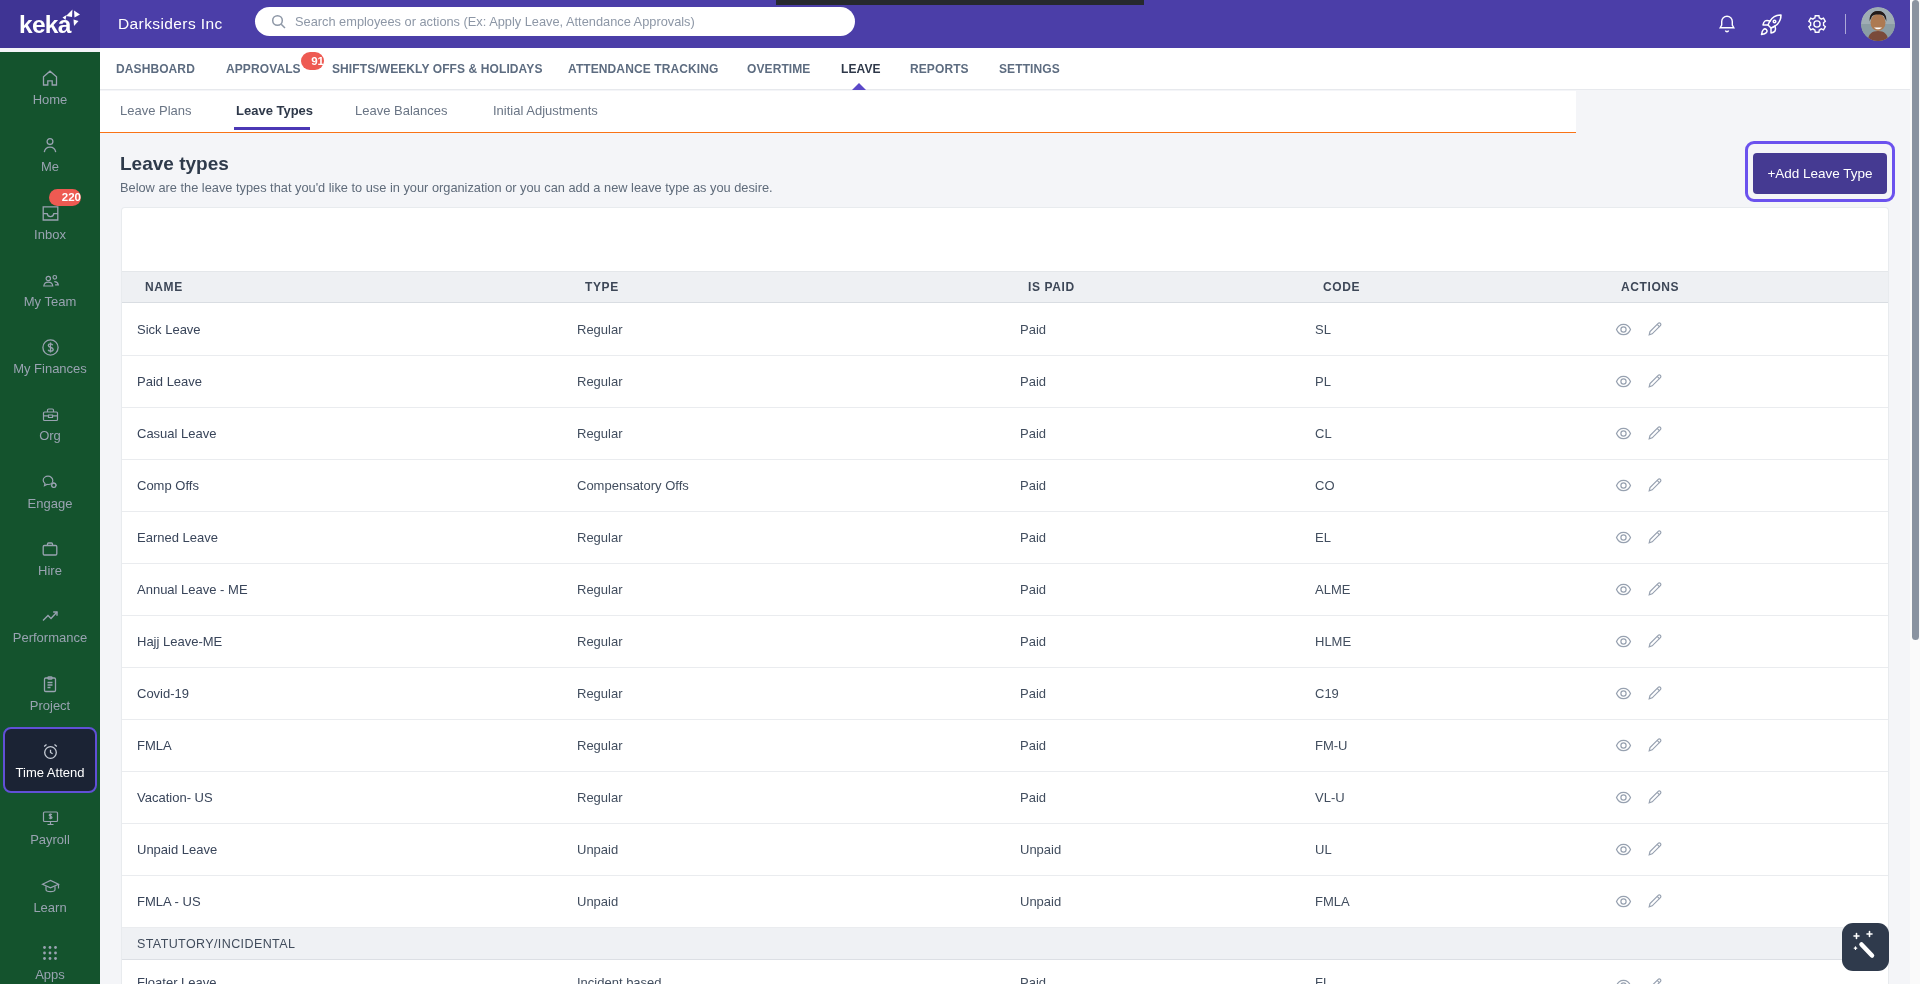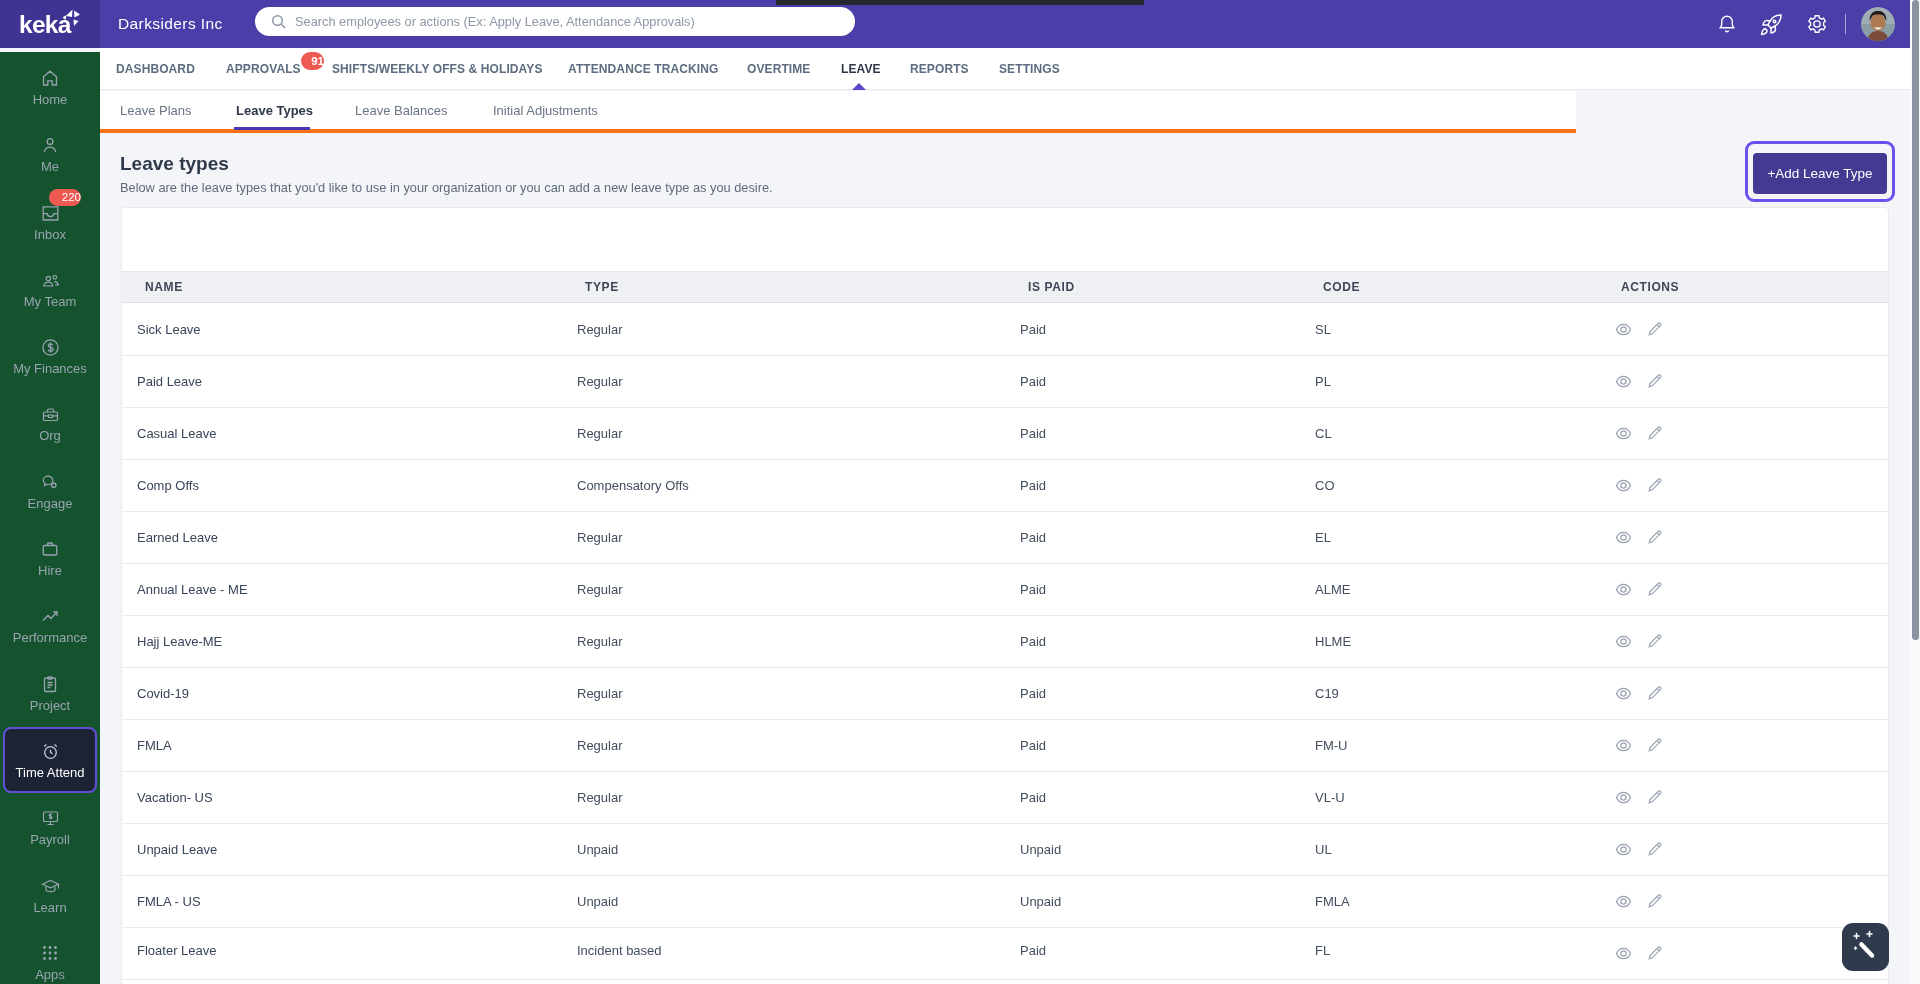--- a/index.html
+++ b/index.html
@@ -18,31 +18,31 @@
 #topdivider { position:absolute; left:1845px; top:14px; width:1px; height:20px; background:rgba(255,255,255,0.55); }
 
 
 #sidebar { position:absolute; left:0; top:52px; width:100px; height:936px; background:#14532d; }
 .sbitem { position:relative; width:100px; height:67.3px; text-align:center; z-index:1; }
 .sbitem svg { position:absolute; left:40px; top:16px; }
 .sbitem .lbl { position:absolute; left:0; top:40px; width:100px; font-size:13px; color:#99a3b1; }
 .sbitem.active .lbl { color:#fff; }
 #tabox { position:absolute; left:3px; top:675px; width:94px; height:66px; z-index:0; border:2.5px solid #6150d6; border-radius:8px; background:#1b2334; }
 .badge { position:absolute; background:#ee5a52; color:#fff; font-size:11.5px; border-radius:9px; text-align:right; }
-#inboxbadge { left:49px; top:2px; width:32px; height:17px; line-height:17px; z-index:2; }
+#inboxbadge { left:49px; top:2px; width:32px; height:17px; line-height:17px; z-index:2;font-weight:bold; }
 
 
 #navbar { position:absolute; left:100px; top:48px; width:1820px; height:42px; background:#fff; border-bottom:1px solid #e7e9ed; }
 .tab { position:absolute; top:0; height:27px; line-height:42px; font-size:12px; font-weight:bold; letter-spacing:0.1px; color:#5d6c80; }
 .tab.active { color:#2e3849; }
 #caret { position:absolute; left:752px; top:35px; width:0; height:0; border-left:7px solid transparent; border-right:7px solid transparent; border-bottom:7px solid #5b48c8; }
 #apprbadge { left:201px; top:4px; width:23px; height:18px; line-height:18px; font-weight:bold; font-size:11.5px; }
 
 
-#subnav { position:absolute; left:100px; top:91px; width:1476px; height:42px; background:#fff; border-bottom:4px solid #f97316; }
+#subnav { position:absolute; left:100px; top:91px; width:1476px; height:42px; background:#fff; border-bottom:1px solid #f97316; }
 .stab { position:absolute; top:0; height:42px; line-height:40px; font-size:13px; color:#6a7585; }
 .stab.active { color:#2e3849; font-weight:bold; }
 #subline { position:absolute; left:134px; top:36px; width:76px; height:3px; background:#4b38b5; }
 
 
 #content { position:absolute; left:100px; top:133px; width:1820px; height:851px; background:#f4f5f8; }
 h1 { position:absolute; left:20px; top:20px; font-size:19px; color:#2e3a4b; font-weight:bold; }
 .subtitle { position:absolute; left:20px; top:47px; font-size:12.8px; color:#5f6b7a; }
 #addring { position:absolute; left:1645px; top:8px; width:150px; height:61px; border:3.5px solid #6b52ee; border-radius:9px; }
 #addbtn { position:absolute; left:1653px; top:20px; width:134px; height:41px; background:#453a92; border-radius:4px; color:#fff; font-size:13.5px; text-align:center; line-height:41px; }
@@ -427,20 +427,21 @@
           <div class="c c2">Unpaid</div>
           <div class="c c3">FMLA</div>
           <div class="acts"><svg width="17" height="15" viewBox="0 0 17 15" fill="none" stroke="#97a1b0" stroke-width="1.2">
               <path d="M8.5 2.3c3.2 0 5.8 2.1 7 5.2-1.2 3.1-3.8 5.2-7 5.2s-5.8-2.1-7-5.2c1.2-3.1 3.8-5.2 7-5.2z"></path>
               <circle cx="8.5" cy="7.5" r="2.6"></circle>
             </svg><svg width="16" height="16" viewBox="0 0 16 16" fill="none" stroke="#97a1b0" stroke-width="1.2">
               <path d="M2.2 13.8l.8-3.2 8.2-8.2c.6-.6 1.6-.6 2.2 0 .6.6.6 1.6 0 2.2l-8.2 8.2z"></path>
               <path d="M10.2 3.4l2.4 2.4"></path>
             </svg></div>
         </div>
+<div class="section">STATUTORY/INCIDENTAL</div>
 <div class="row lastrow">
           <div class="c c0">Floater Leave</div>
           <div class="c c1">Incident based</div>
           <div class="c c2">Paid</div>
           <div class="c c3">FL</div>
           <div class="acts"><svg width="17" height="15" viewBox="0 0 17 15" fill="none" stroke="#97a1b0" stroke-width="1.2">
               <path d="M8.5 2.3c3.2 0 5.8 2.1 7 5.2-1.2 3.1-3.8 5.2-7 5.2s-5.8-2.1-7-5.2c1.2-3.1 3.8-5.2 7-5.2z"></path>
               <circle cx="8.5" cy="7.5" r="2.6"></circle>
             </svg><svg width="16" height="16" viewBox="0 0 16 16" fill="none" stroke="#97a1b0" stroke-width="1.2">
               <path d="M2.2 13.8l.8-3.2 8.2-8.2c.6-.6 1.6-.6 2.2 0 .6.6.6 1.6 0 2.2l-8.2 8.2z"></path>

